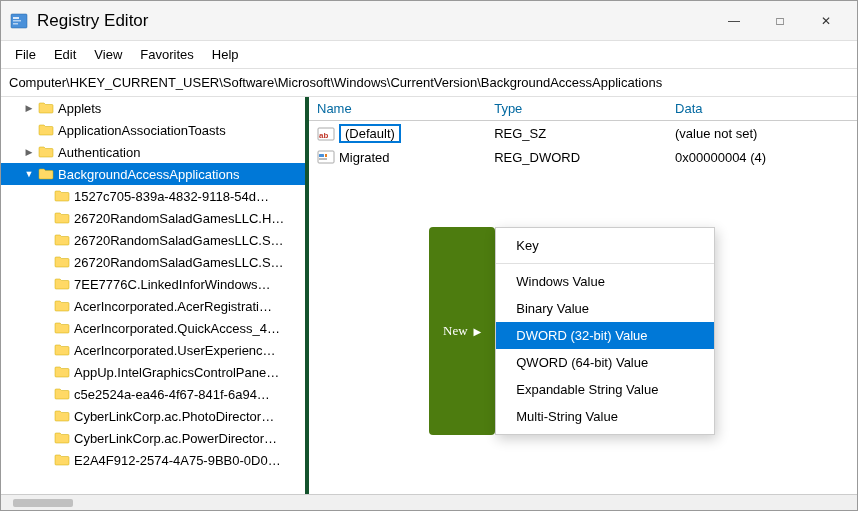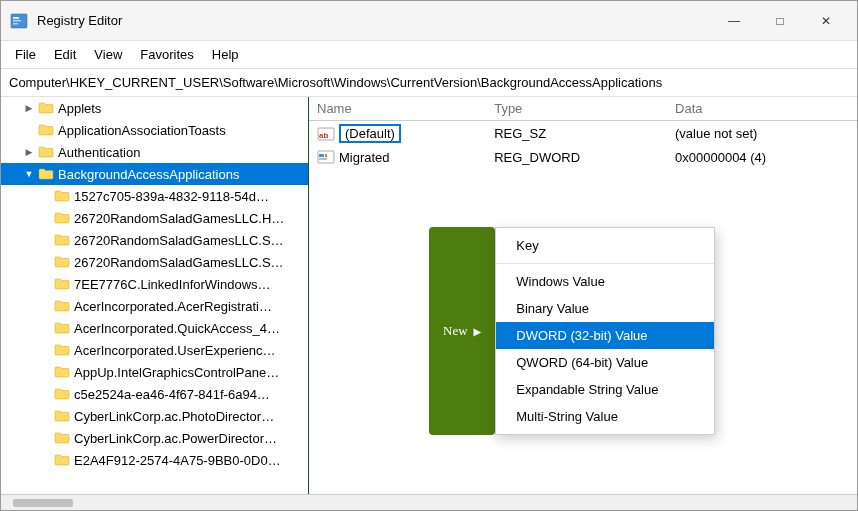--- a/index.html
+++ b/index.html
@@ -33,21 +33,21 @@
     .title-bar-left {
       display: flex;
       align-items: center;
       gap: 8px;
     }
     .app-icon {
       width: 20px;
       height: 20px;
     }
     .title-text {
-      font-size: 13px;
+      font-size: 17px;
       color: #000;
     }
     .window-controls {
       display: flex;
       gap: 0;
     }
     .win-btn {
       width: 46px;
       height: 32px;
       border: none;
@@ -95,21 +95,21 @@
     
     .main-content {
       display: flex;
       flex: 1;
       overflow: hidden;
     }
 
     
     .tree-panel {
       width: 308px;
-      border-right: 1px solid #14532d;
+      border-right: 4px solid #14532d;
       overflow-y: auto;
       overflow-x: hidden;
       background: #fff;
       flex-shrink: 0;
     }
     .tree-item {
       display: flex;
       align-items: center;
       height: 22px;
       padding-left: 4px;
@@ -169,21 +169,21 @@
     .reg-table {
       width: 100%;
       border-collapse: collapse;
     }
     .reg-table th {
       text-align: left;
       padding: 4px 8px;
       border-bottom: 1px solid #ccc;
       font-weight: normal;
       background: #fff;
-      color: #737373;
+      color: #0369a1;
       font-size: 13px;
     }
     .reg-table td {
       padding: 3px 8px;
       border-bottom: none;
       font-size: 13px;
       vertical-align: middle;
     }
 
     .reg-icon {

